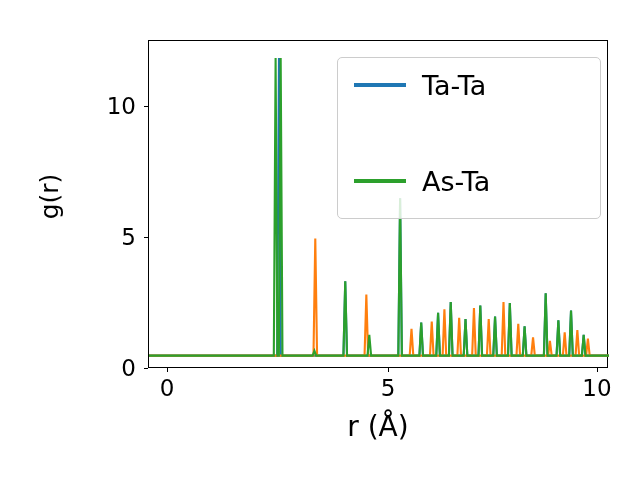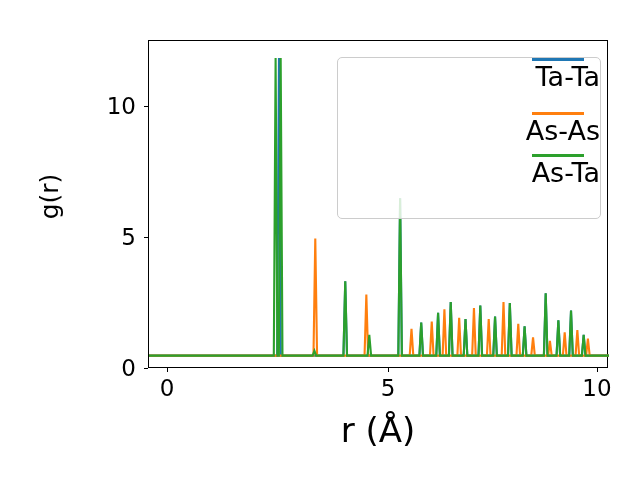--- a/index.html
+++ b/index.html
@@ -68,21 +68,21 @@
     color: #000000;
     line-height: 24px;
   }
   
   #xlabel {
     position: absolute;
     left: 148px;
     top: 410px;
     width: 460px;
     text-align: center;
-    font-size: 34px;
+    font-size: 28px;
     color: #000000;
   }
   #ylabel {
     position: absolute;
     left: -31px;
     top: 182px;
     width: 160px;
     text-align: center;
     font-size: 25px;
     color: #000000;
@@ -100,22 +100,21 @@
     border: 1px solid #cccccc;
     border-radius: 5px;
     box-sizing: border-box;
   }
   .legend-row {
     position: absolute;
     left: 0;
     width: 100%;
     height: 54px;
     display: flex;
-    align-items: flex-end;
-    flex-direction: column;
+    align-items: center;
   }
   .legend-swatch {
     width: 52px;
     height: 3.2px;
     margin-left: 16px;
     margin-right: 16px;
     flex: none;
   }
   .legend-text {
     font-size: 27px;
@@ -153,23 +152,19 @@
   <div class="ticklabel-y" style="top:94px">10</div>
 
   <div id="xlabel">r (Å)</div>
   <div id="ylabel">g(r)</div>
 
   <div id="legend">
     <div class="legend-row" style="top:0px">
       <div class="legend-swatch" style="background:#1f77b4"></div>
       <div class="legend-text">Ta-Ta</div>
     </div>
-    <div class="legend-row" style="top:54px">
-      <div class="legend-swatch" style="background:#ff7f0e"></div>
-      <div class="legend-text">As-As</div>
-    </div>
     <div class="legend-row" style="top:96px">
       <div class="legend-swatch" style="background:#2ca02c"></div>
       <div class="legend-text">As-Ta</div>
     </div>
   </div>
 
 </div>
 
 </body></html>

